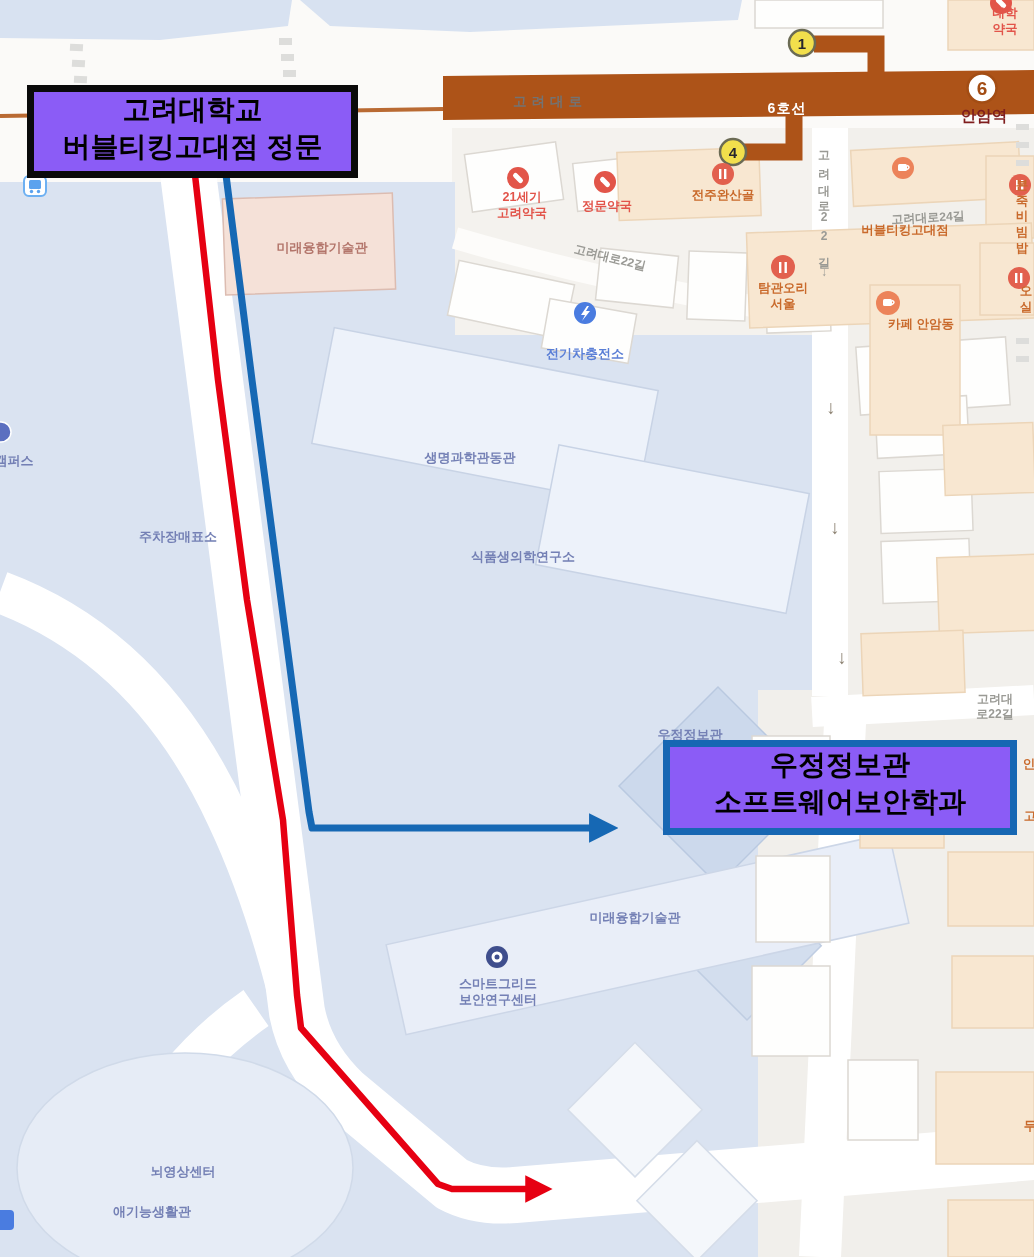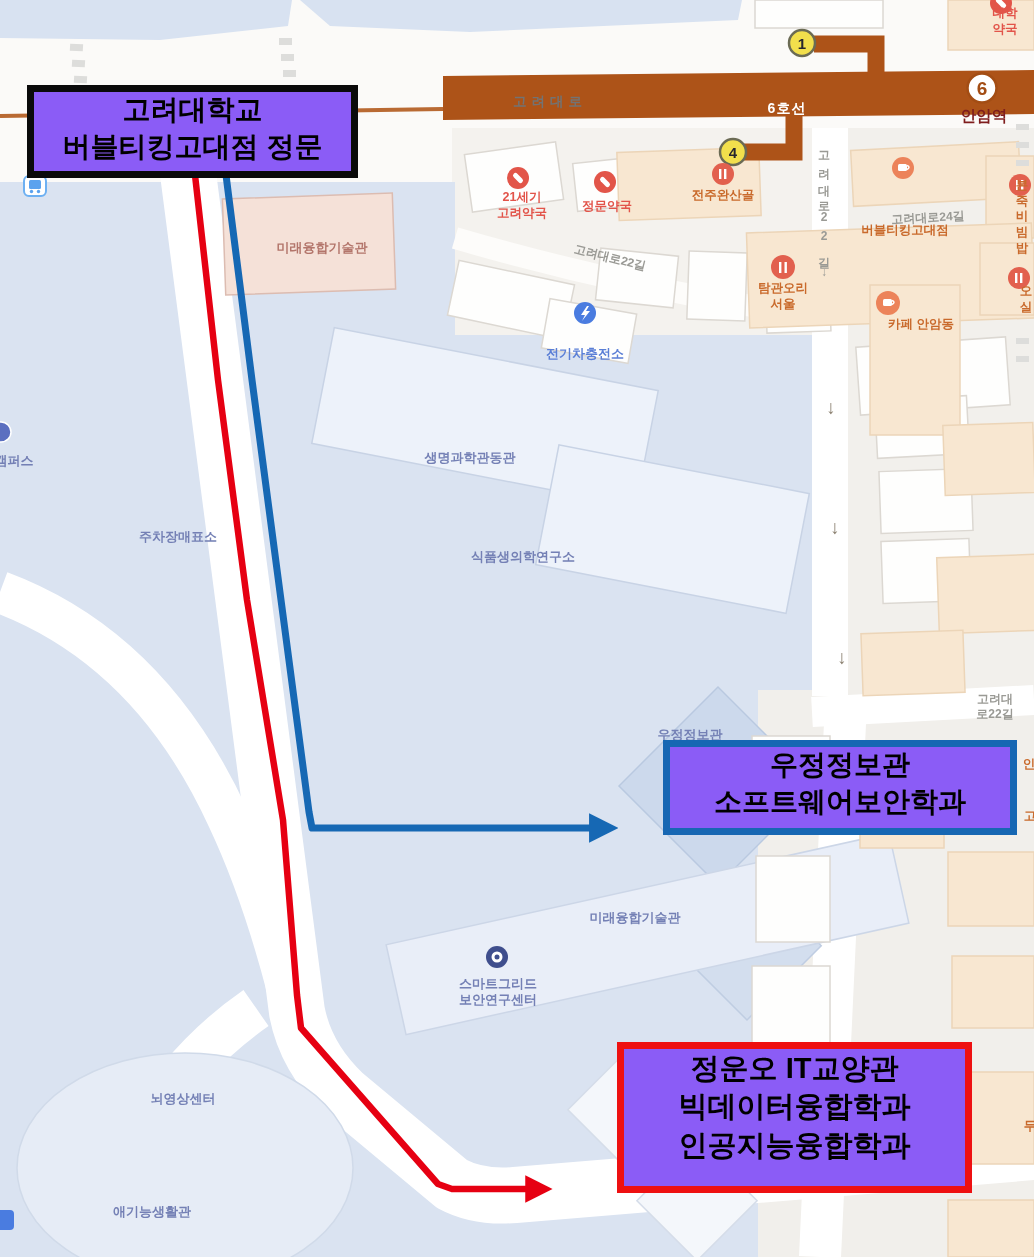--- a/index.html
+++ b/index.html
@@ -217,21 +217,21 @@
   <div class="lbl c-pink" style="left:322px;top:248px;">미래융합기술관</div>
   <div class="lbl c-ev" style="left:585px;top:334px;margin-top:20px;">전기차충전소</div>
 
   <div class="lbl c-campus" style="left:14px;top:461px;">캠퍼스</div>
   <div class="lbl c-campus" style="left:178px;top:537px;">주차장매표소</div>
   <div class="lbl c-campus" style="left:470px;top:458px;">생명과학관동관</div>
   <div class="lbl c-campus" style="left:523px;top:557px;">식품생의학연구소</div>
   <div class="lbl c-campus" style="left:635px;top:918px;">미래융합기술관</div>
   <div class="lbl c-campus" style="left:498px;top:992px;">스마트그리드
 보안연구센터</div>
-  <div class="lbl c-campus" style="left:183px;top:1099px;">뇌영상센터</div>
+  <div class="lbl c-campus" style="left:183px;top:1172px;">뇌영상센터</div>
   <div class="lbl c-campus" style="left:152px;top:1212px;">애기능생활관</div>
   <div class="lbl c-campus" style="left:690px;top:735px;">우정정보관</div>
 
   <div class="lbl c-road" style="left:610px;top:258px;transform:translate(-50%,-50%) rotate(14deg);">고려대로22길</div>
   <div class="lbl c-road vert" style="left:818px;top:142px;">고려대로22길↓</div>
   <div class="lbl c-road" style="left:928px;top:218px;transform:translate(-50%,-50%) rotate(-3deg);">고려대로24길</div>
   <div class="lbl c-road" style="left:995px;top:707px;">고려대로22길</div>
   <div class="lbl c-arrow" style="left:831px;top:408px;">↓</div>
   <div class="lbl c-arrow" style="left:835px;top:528px;">↓</div>
   <div class="lbl c-arrow" style="left:842px;top:658px;">↓</div>
@@ -250,19 +250,14 @@
   </svg>
 
   <div class="box" id="gate-box">
     <div>고려대학교</div>
     <div>버블티킹고대점 정문</div>
   </div>
   <div class="box" id="blue-box">
     <div>우정정보관</div>
     <div>소프트웨어보안학과</div>
   </div>
-  <div class="box" id="red-box">
-    <div>정운오 IT교양관</div>
-    <div>빅데이터융합학과</div>
-    <div>인공지능융합학과</div>
-  </div>
 
 </div>
 
 </body></html>

